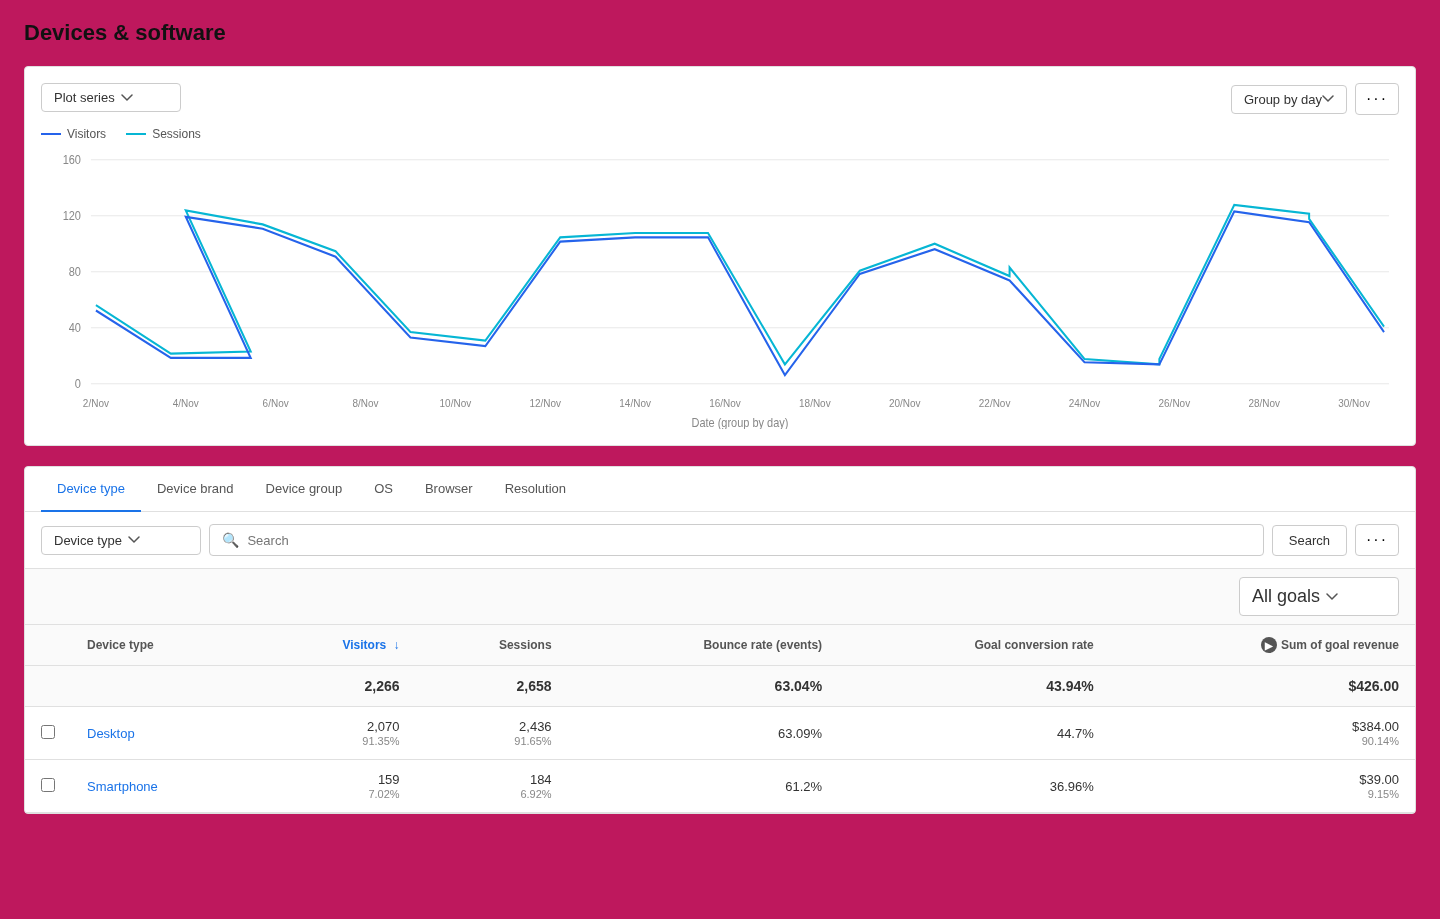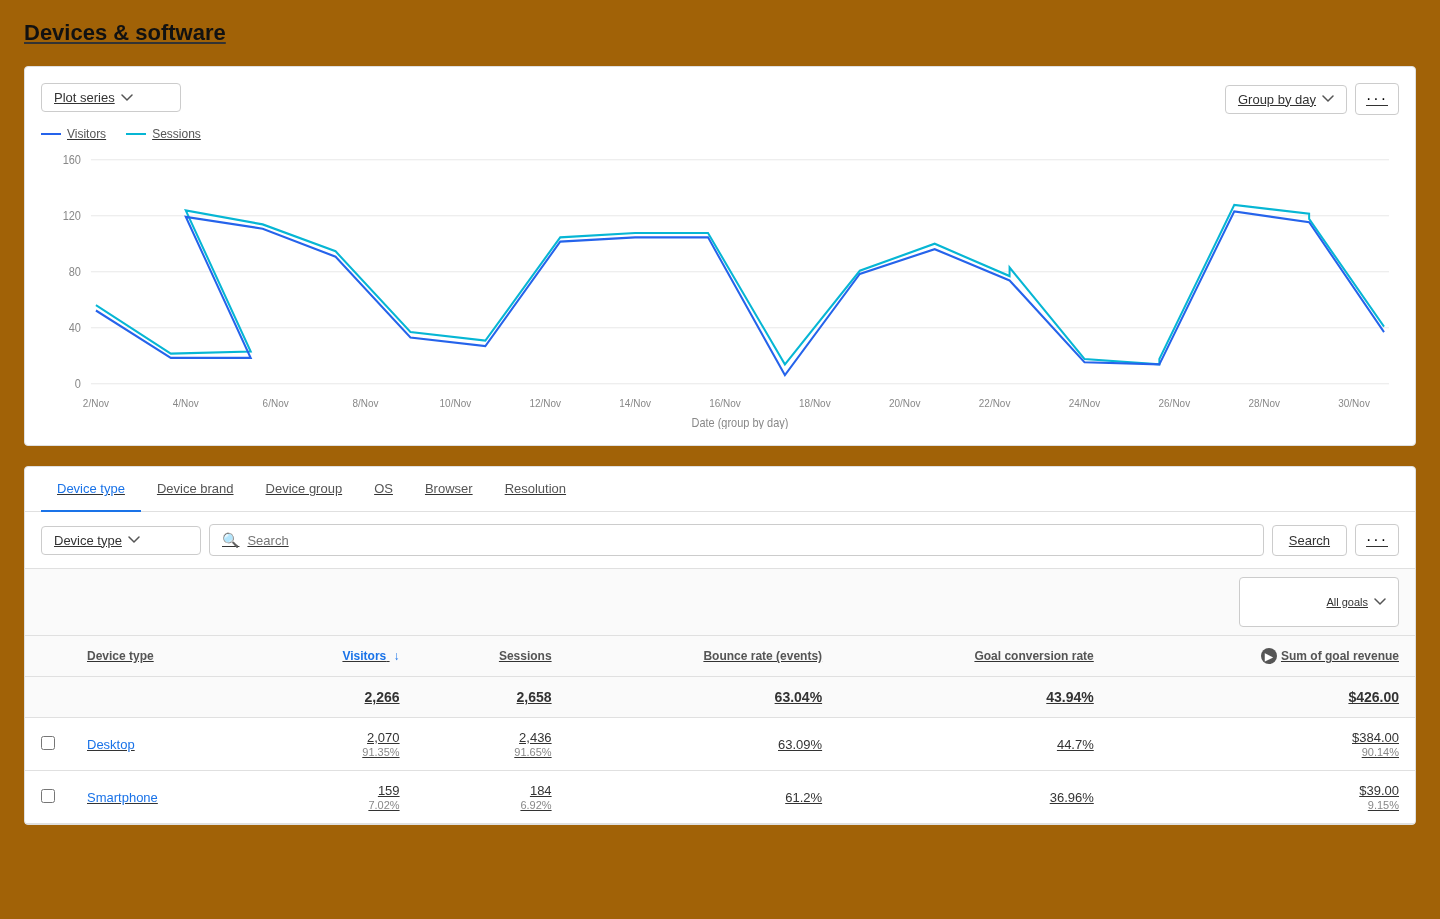--- a/index.html
+++ b/index.html
@@ -1,32 +1,32 @@
 <!DOCTYPE html>
 <html><head>
   <meta charset="utf-8">
   <style>
     * { box-sizing: border-box; margin: 0; padding: 0; }
     body { font-family: -apple-system, BlinkMacSystemFont, 'Segoe UI', Arial, sans-serif; font-size: 13px; background: #f5f5f5; color: #333; }
     
-    .page { background: #a16207; min-height: 919px; padding: 20px 24px; text-decoration: underline; }
+    .page { background: #be185d; min-height: 919px; padding: 20px 24px; }
     
     
     .header { display: flex; align-items: center; justify-content: space-between; margin-bottom: 20px; }
     .header-title { font-size: 22px; font-weight: 700; color: #111; }
     .header-actions { display: flex; gap: 8px; }
     .btn { padding: 7px 14px; border-radius: 4px; cursor: pointer; font-size: 13px; font-weight: 500; border: 1px solid #ccc; background: #fff; color: #333; }
     .btn-primary { background: #1a73e8; color: #fff; border-color: #1a73e8; }
     
     
     .chart-section { background: #fff; border: 1px solid #e0e0e0; border-radius: 4px; padding: 16px; margin-bottom: 20px; }
     .chart-controls { display: flex; align-items: flex-start; justify-content: space-between; margin-bottom: 12px; }
     .select-box { display: flex; align-items: center; gap: 6px; padding: 6px 12px; border: 1px solid #ccc; border-radius: 4px; background: #fff; cursor: pointer; font-size: 13px; min-width: 140px; }
     .chart-right-controls { display: flex; align-items: center; gap: 8px; }
-    .group-by-btn { display: flex; align-items: center; gap: 6px; padding: 6px 12px; border: 1px solid #ccc; border-radius: 4px; background: #fff; cursor: pointer; font-size: 13px; }
+    .group-by-btn { display: flex; align-items: center; gap: 0; padding: 6px 12px; border: 1px solid #ccc; border-radius: 4px; background: #fff; cursor: pointer; font-size: 13px; }
     .more-btn { padding: 6px 10px; border: 1px solid #ccc; border-radius: 4px; background: #fff; cursor: pointer; font-size: 16px; letter-spacing: 2px; }
     
     .legend { display: flex; gap: 20px; margin-bottom: 8px; font-size: 12px; color: #555; }
     .legend-item { display: flex; align-items: center; gap: 6px; }
     .legend-line { width: 20px; height: 2px; }
     .legend-line-visitors { background: #2563eb; }
     .legend-line-sessions { background: #06b6d4; }
     
     .chart-container { width: 100%; height: 280px; position: relative; }
     
@@ -41,21 +41,21 @@
     
     .table-controls { display: flex; align-items: center; gap: 8px; padding: 12px 16px; border-bottom: 1px solid #e0e0e0; }
     .search-box { flex: 1; display: flex; align-items: center; gap: 8px; border: 1px solid #ccc; border-radius: 4px; padding: 7px 12px; background: #fff; }
     .search-box input { border: none; outline: none; font-size: 13px; width: 100%; color: #333; }
     .search-icon { color: #999; font-size: 14px; }
     .search-btn { padding: 7px 16px; border: 1px solid #ccc; border-radius: 4px; background: #fff; cursor: pointer; font-size: 13px; color: #333; }
     
     
     .table-wrapper { padding: 0; }
     .goals-row { display: flex; justify-content: flex-end; padding: 8px 16px; border-bottom: 1px solid #e0e0e0; background: #fafafa; }
-    .goals-select { display: flex; align-items: center; gap: 6px; padding: 18px 12px; border: 1px solid #ccc; border-radius: 4px; background: #fff; cursor: pointer; font-size: 11px; min-width: 160px; justify-content: flex-end; }
+    .goals-select { display: flex; align-items: center; gap: 6px; padding: 8px 12px; border: 1px solid #ccc; border-radius: 4px; background: #fff; cursor: pointer; font-size: 18px; min-width: 160px; justify-content: flex-start; }
     
     table { width: 100%; border-collapse: collapse; }
     thead th { padding: 12px 16px; text-align: right; font-size: 12px; font-weight: 600; color: #555; border-bottom: 1px solid #e0e0e0; background: #fafafa; }
     thead th:first-child { width: 40px; text-align: center; }
     thead th:nth-child(2) { text-align: left; }
     thead th.sorted { color: #1a73e8; }
     .sort-arrow { display: inline-block; margin-left: 4px; }
     
     tbody tr { border-bottom: 1px solid #e0e0e0; }
     tbody td { padding: 12px 16px; text-align: right; font-size: 13px; color: #333; }

